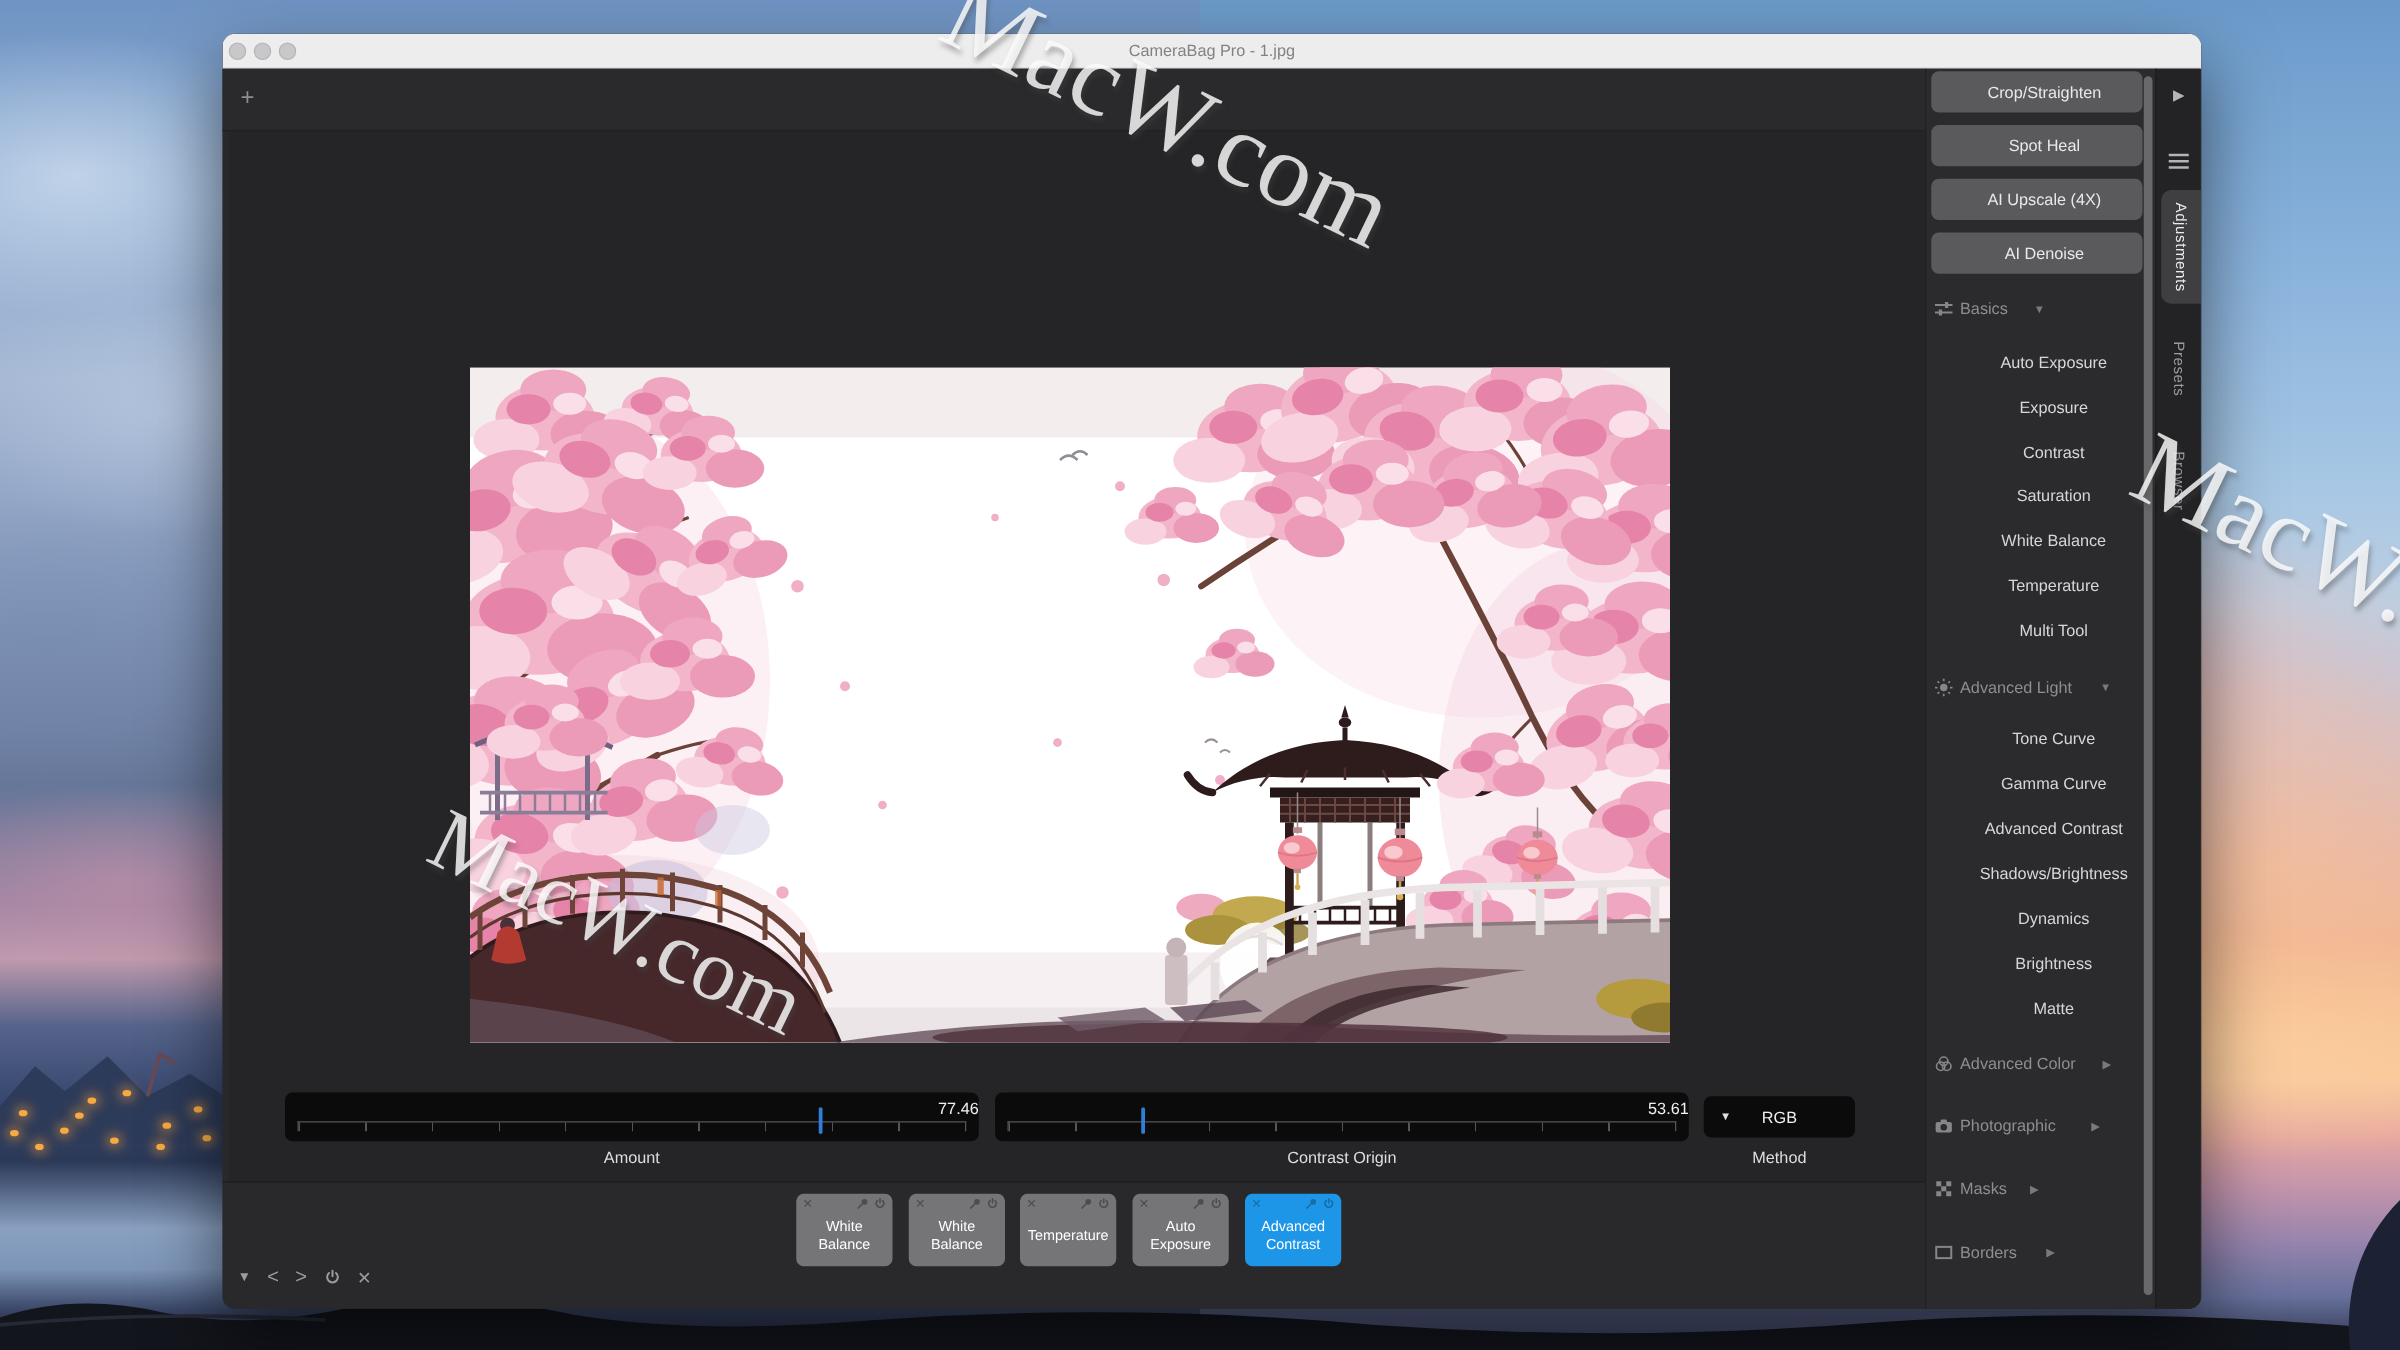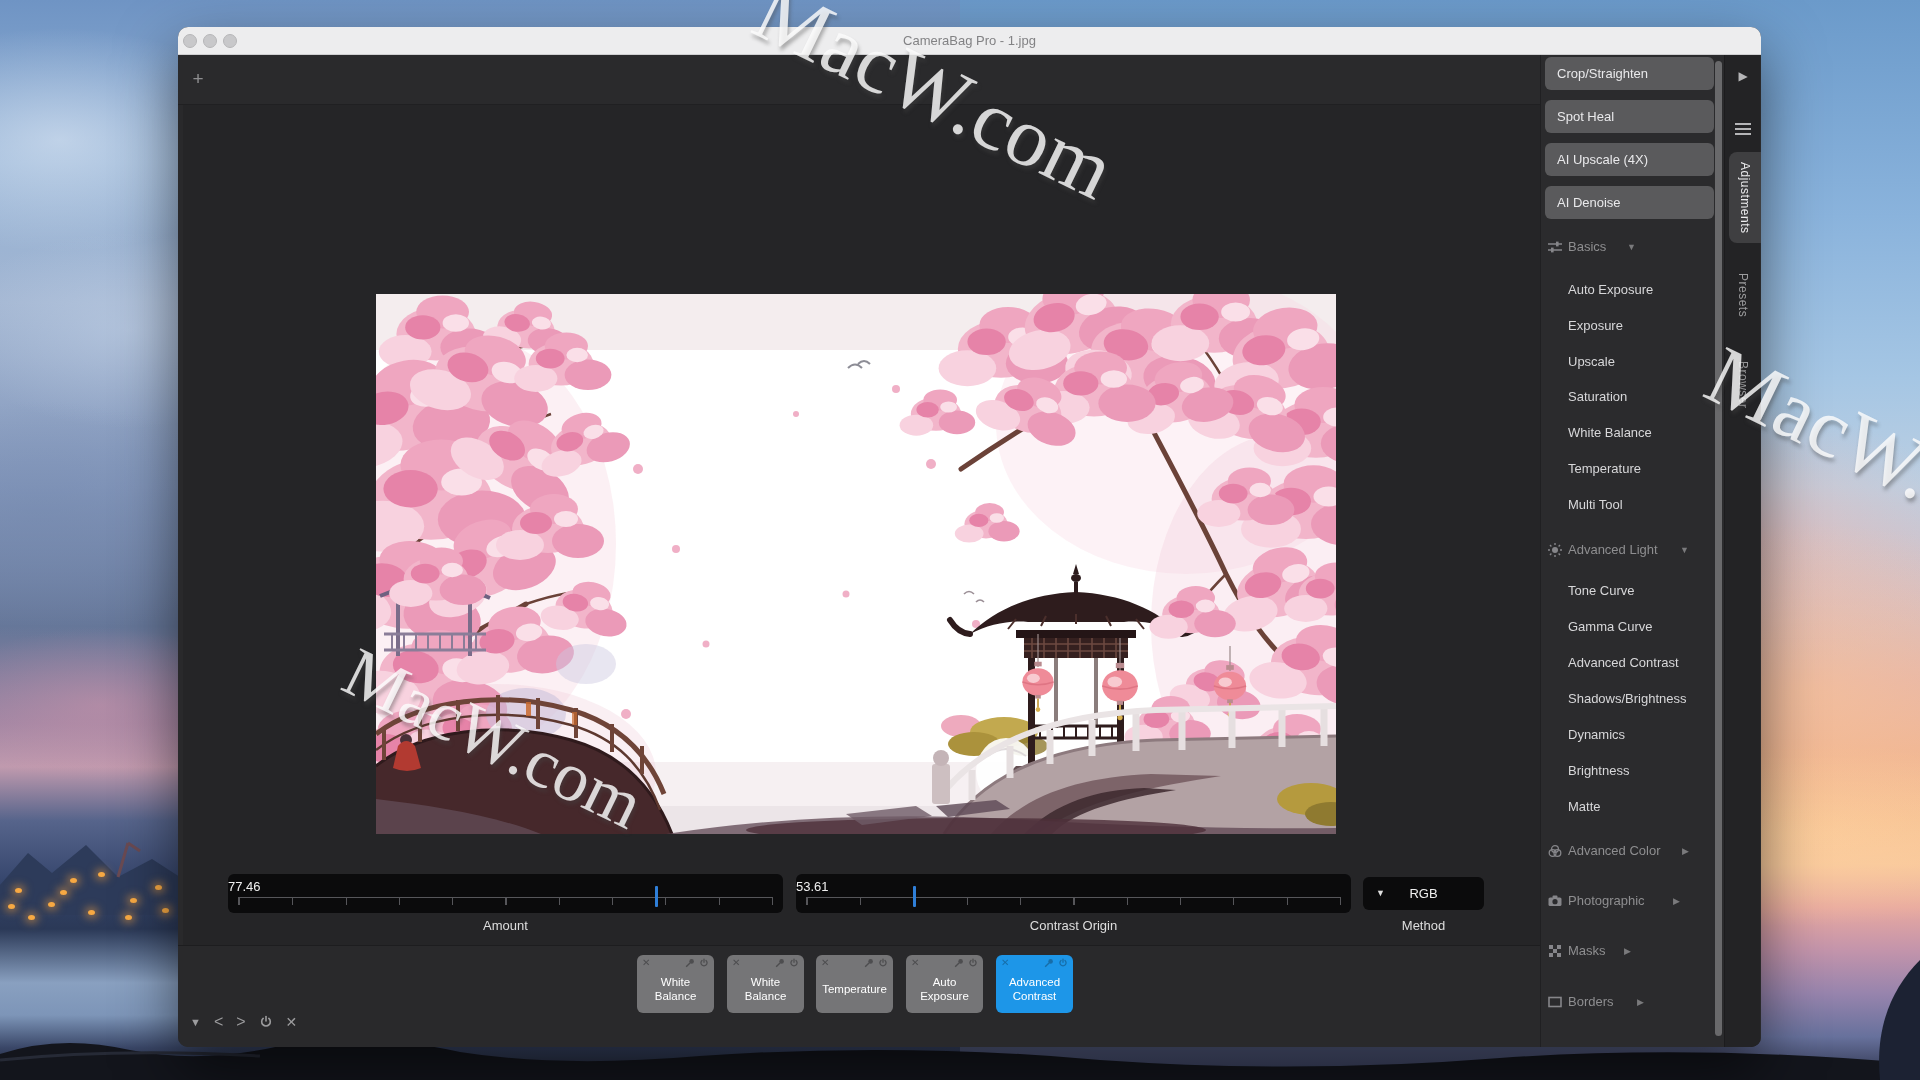--- a/index.html
+++ b/index.html
@@ -57,21 +57,21 @@
     border-bottom:1px solid #202022; }
   .plus { position:absolute; left:8px; top:12px; width:24px; height:24px; line-height:24px;
     text-align:center; color:#8e8e90; font-size:19px; font-weight:300; }
   .canvas { position:absolute; left:5px; top:50px; width:1357px; height:840px; background:#252527; }
   .photo { position:absolute; left:193px; top:189px; width:960px; height:540px; }
 
   
   .slider { position:absolute; height:39px; background:#0b0b0c; border-radius:6px; top:819px; }
   .s1 { left:50px; width:555px; }
   .s2 { left:618px; width:555px; }
-  .sval { position:absolute; top:5px; left:0; right:0; text-align:left; color:#f0f0f0; font-size:13px; }
+  .sval { position:absolute; top:5px; left:0; right:0; text-align:right; color:#f0f0f0; font-size:13px; }
   .ruler { position:absolute; left:10px; right:10px; bottom:8px; height:8px;
     border-top:1px solid #56565a; border-left:1px solid #56565a; border-right:1px solid #56565a;
     background-image:repeating-linear-gradient(to right,#56565a 0,#56565a 1px,transparent 1px,transparent 10%); }
   .handle { position:absolute; bottom:6px; width:3px; height:21px; background:#2f7fd8; border-radius:1px; }
   .method { position:absolute; left:1185px; top:822px; width:121px; height:33px; background:#0b0b0c;
     border-radius:6px; }
   .method .arr { position:absolute; left:13px; top:0; height:33px; line-height:33px; font-size:9px; color:#e0e0e0; }
   .method .mval { position:absolute; left:0; right:0; top:0; height:41px; line-height:33px;
     text-align:center; color:#f0f0f0; font-size:13px; }
   .ctl-label { position:absolute; top:863px; height:16px; text-align:center; color:#dedede; font-size:13px; }
@@ -91,21 +91,21 @@
   .t0 { left:459px; } .t1 { left:549px; } .t2 { left:638px; } .t3 { left:728px; } .t4 { left:818px; }
 
   
   .transport { position:absolute; left:12px; top:958px; display:flex; align-items:center; gap:13px;
     color:#9c9c9e; }
   .transport span { display:inline-block; text-align:center; }
   .tr-dd { font-size:11px; } .tr-ch { font-size:16px; font-weight:300; } .tr-x { font-size:14px; }
 
   
   .panel { position:absolute; left:1362px; top:0; width:184px; height:992px; background:#2b2b2d;
-    border-left:1px solid #202022; }
+    border-left:1px solid #202022;text-align:center; }
   .p-btn { position:absolute; left:4px; width:169px; height:33px; background:#5a5a5c; border-radius:6px;
     color:#e9e9eb; font-size:13px; line-height:33px; padding-left:12px; }
   .p-head { position:absolute; left:0; width:184px; height:20px; line-height:20px; color:#8e8e90;
     font-size:13px; }
   .p-head .hicon { position:absolute; left:6px; top:2px; width:16px; height:16px; }
   .p-head .htitle { position:absolute; left:27px; }
   .p-head .tri { font-size:9px; color:#7a7a7c; margin-left:8px; }
   .p-item { position:absolute; left:27px; width:150px; height:20px; line-height:20px; color:#d7d7d9;
     font-size:13px; }
   .p-scroll { position:absolute; left:174px; top:6px; width:7px; height:975px; border-radius:3.5px;
@@ -450,21 +450,21 @@
               <path d="M1 5 H15 M1 11 H15" stroke="#86868a" stroke-width="1.6"></path>
               <rect x="9" y="2.6" width="2.6" height="4.8" fill="#86868a"></rect>
               <rect x="4" y="8.6" width="2.6" height="4.8" fill="#86868a"></rect>
             </svg>
           <span class="htitle">Basics</span>
             <span class="htitle" style="left:76px" aria-hidden="true"></span>
             <span class="tri" style="position:absolute;left:78px">▼</span>
         </div>
         <div class="p-item" style="top:225px">Auto Exposure</div>
         <div class="p-item" style="top:261px">Exposure</div>
-        <div class="p-item" style="top:297px">Upscale</div>
+        <div class="p-item" style="top:297px">Contrast</div>
         <div class="p-item" style="top:332px">Saturation</div>
         <div class="p-item" style="top:368px">White Balance</div>
         <div class="p-item" style="top:404px">Temperature</div>
         <div class="p-item" style="top:440px">Multi Tool</div>
 
         <div class="p-head" style="top:485px">
           <svg class="hicon" viewBox="0 0 16 16">
               <circle cx="8" cy="8" r="3" fill="#86868a"></circle>
               <path d="M8 1 V3 M8 13 V15 M1 8 H3 M13 8 H15 M3 3 L4.4 4.4 M11.6 11.6 L13 13 M13 3 L11.6 4.4 M4.4 11.6 L3 13" stroke="#86868a" stroke-width="1.4"></path>
             </svg>

